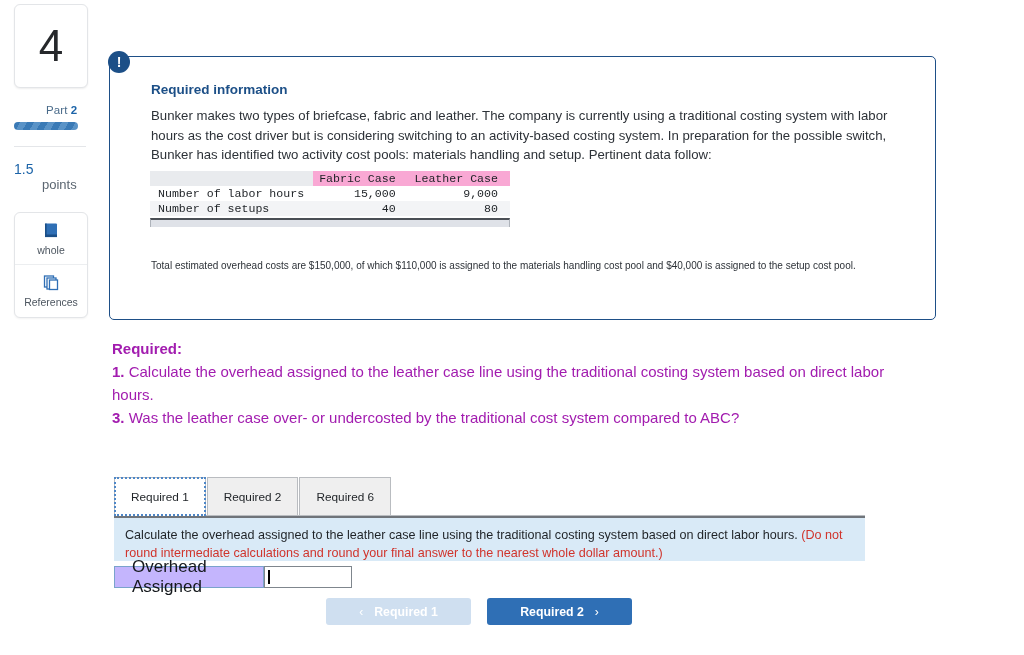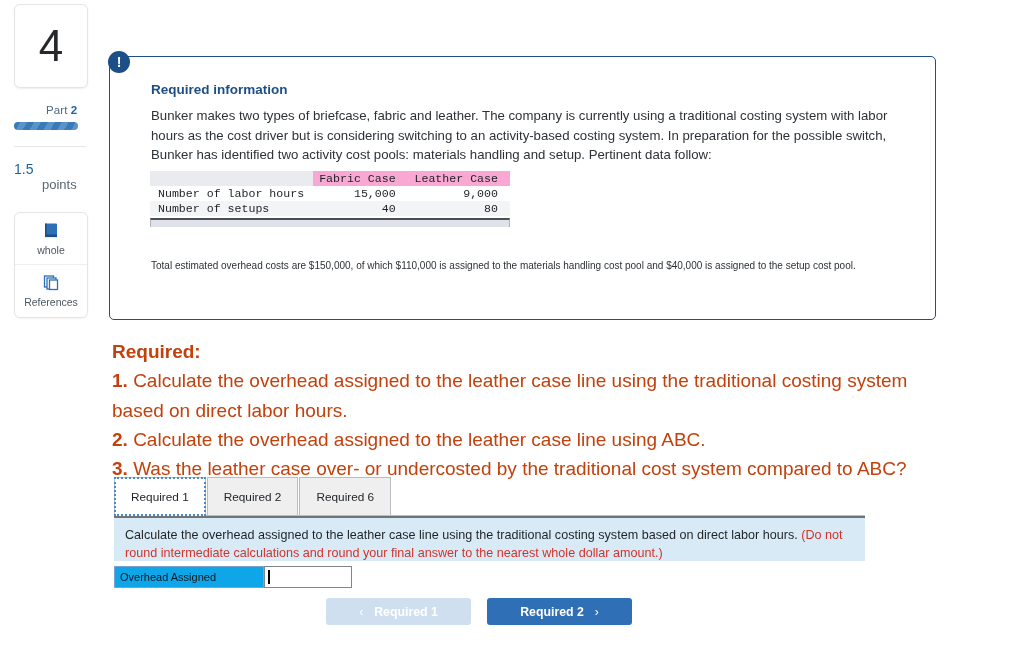--- a/index.html
+++ b/index.html
@@ -171,22 +171,22 @@
     border-left: 1px solid #aeb3ba;
     border-right: 1px solid #aeb3ba;
     margin-top: 2px;
   }
 
   
   .required-block {
     position: absolute;
     left: 112px; top: 337px;
     width: 800px;
-    font-size: 19px;
-    color: #c2410c;
+    font-size: 15px;
+    color: #a21caf;
     line-height: 1.54;
   }
   .required-block .rq-head { font-weight: bold; }
   .required-block .num { font-weight: bold; }
 
   
   .answer-header {
     position: absolute;
     left: 114px; top: 423px;
     width: 744px; height: 44px;
@@ -245,25 +245,25 @@
   .tab-panel .redhint { color: #d0342c; }
 
   .ans-row {
     position: absolute;
     left: 114px; top: 566px;
     display: flex;
     align-items: stretch;
   }
   .ans-label {
     width: 150px; height: 22px;
-    background: #0ea5e9;
+    background: #c4b5fd;
     border: 1px solid #7aa3cc;
     display: flex; align-items: center;
-    padding-left: 5px;
-    font-size: 11px;
+    padding-left: 17px;
+    font-size: 17px;
     color: #14181c;
   }
   .ans-input {
     width: 88px; height: 22px;
     background: #ffffff;
     border: 1.5px solid #7f868d;
     margin-left: 0px;
     position: relative;
   }
   .ans-input .caret {
@@ -383,21 +383,20 @@
       </table>
       <div class="tbl-foot"></div>
     </div>
 
     <div class="req-para2">Total estimated overhead costs are $150,000, of which $110,000 is assigned to the materials handling cost pool and $40,000 is assigned to the setup cost pool.</div>
   </div>
 
   <div class="required-block">
     <div class="rq-head">Required:</div>
     <div><span class="num">1.</span><span> Calculate the overhead assigned to the leather case line using the traditional costing system based on direct labor hours.</span></div>
-    <div><span class="num">2.</span><span> Calculate the overhead assigned to the leather case line using ABC.</span></div>
     <div><span class="num">3.</span><span> Was the leather case over- or undercosted by the traditional cost system compared to ABC?</span></div>
   </div>
 
 
   <div class="tabstrip">
     <div class="tab active">
       <span>Required 1</span>
     </div>
     <div class="tab">
       <span>Required 2</span>

